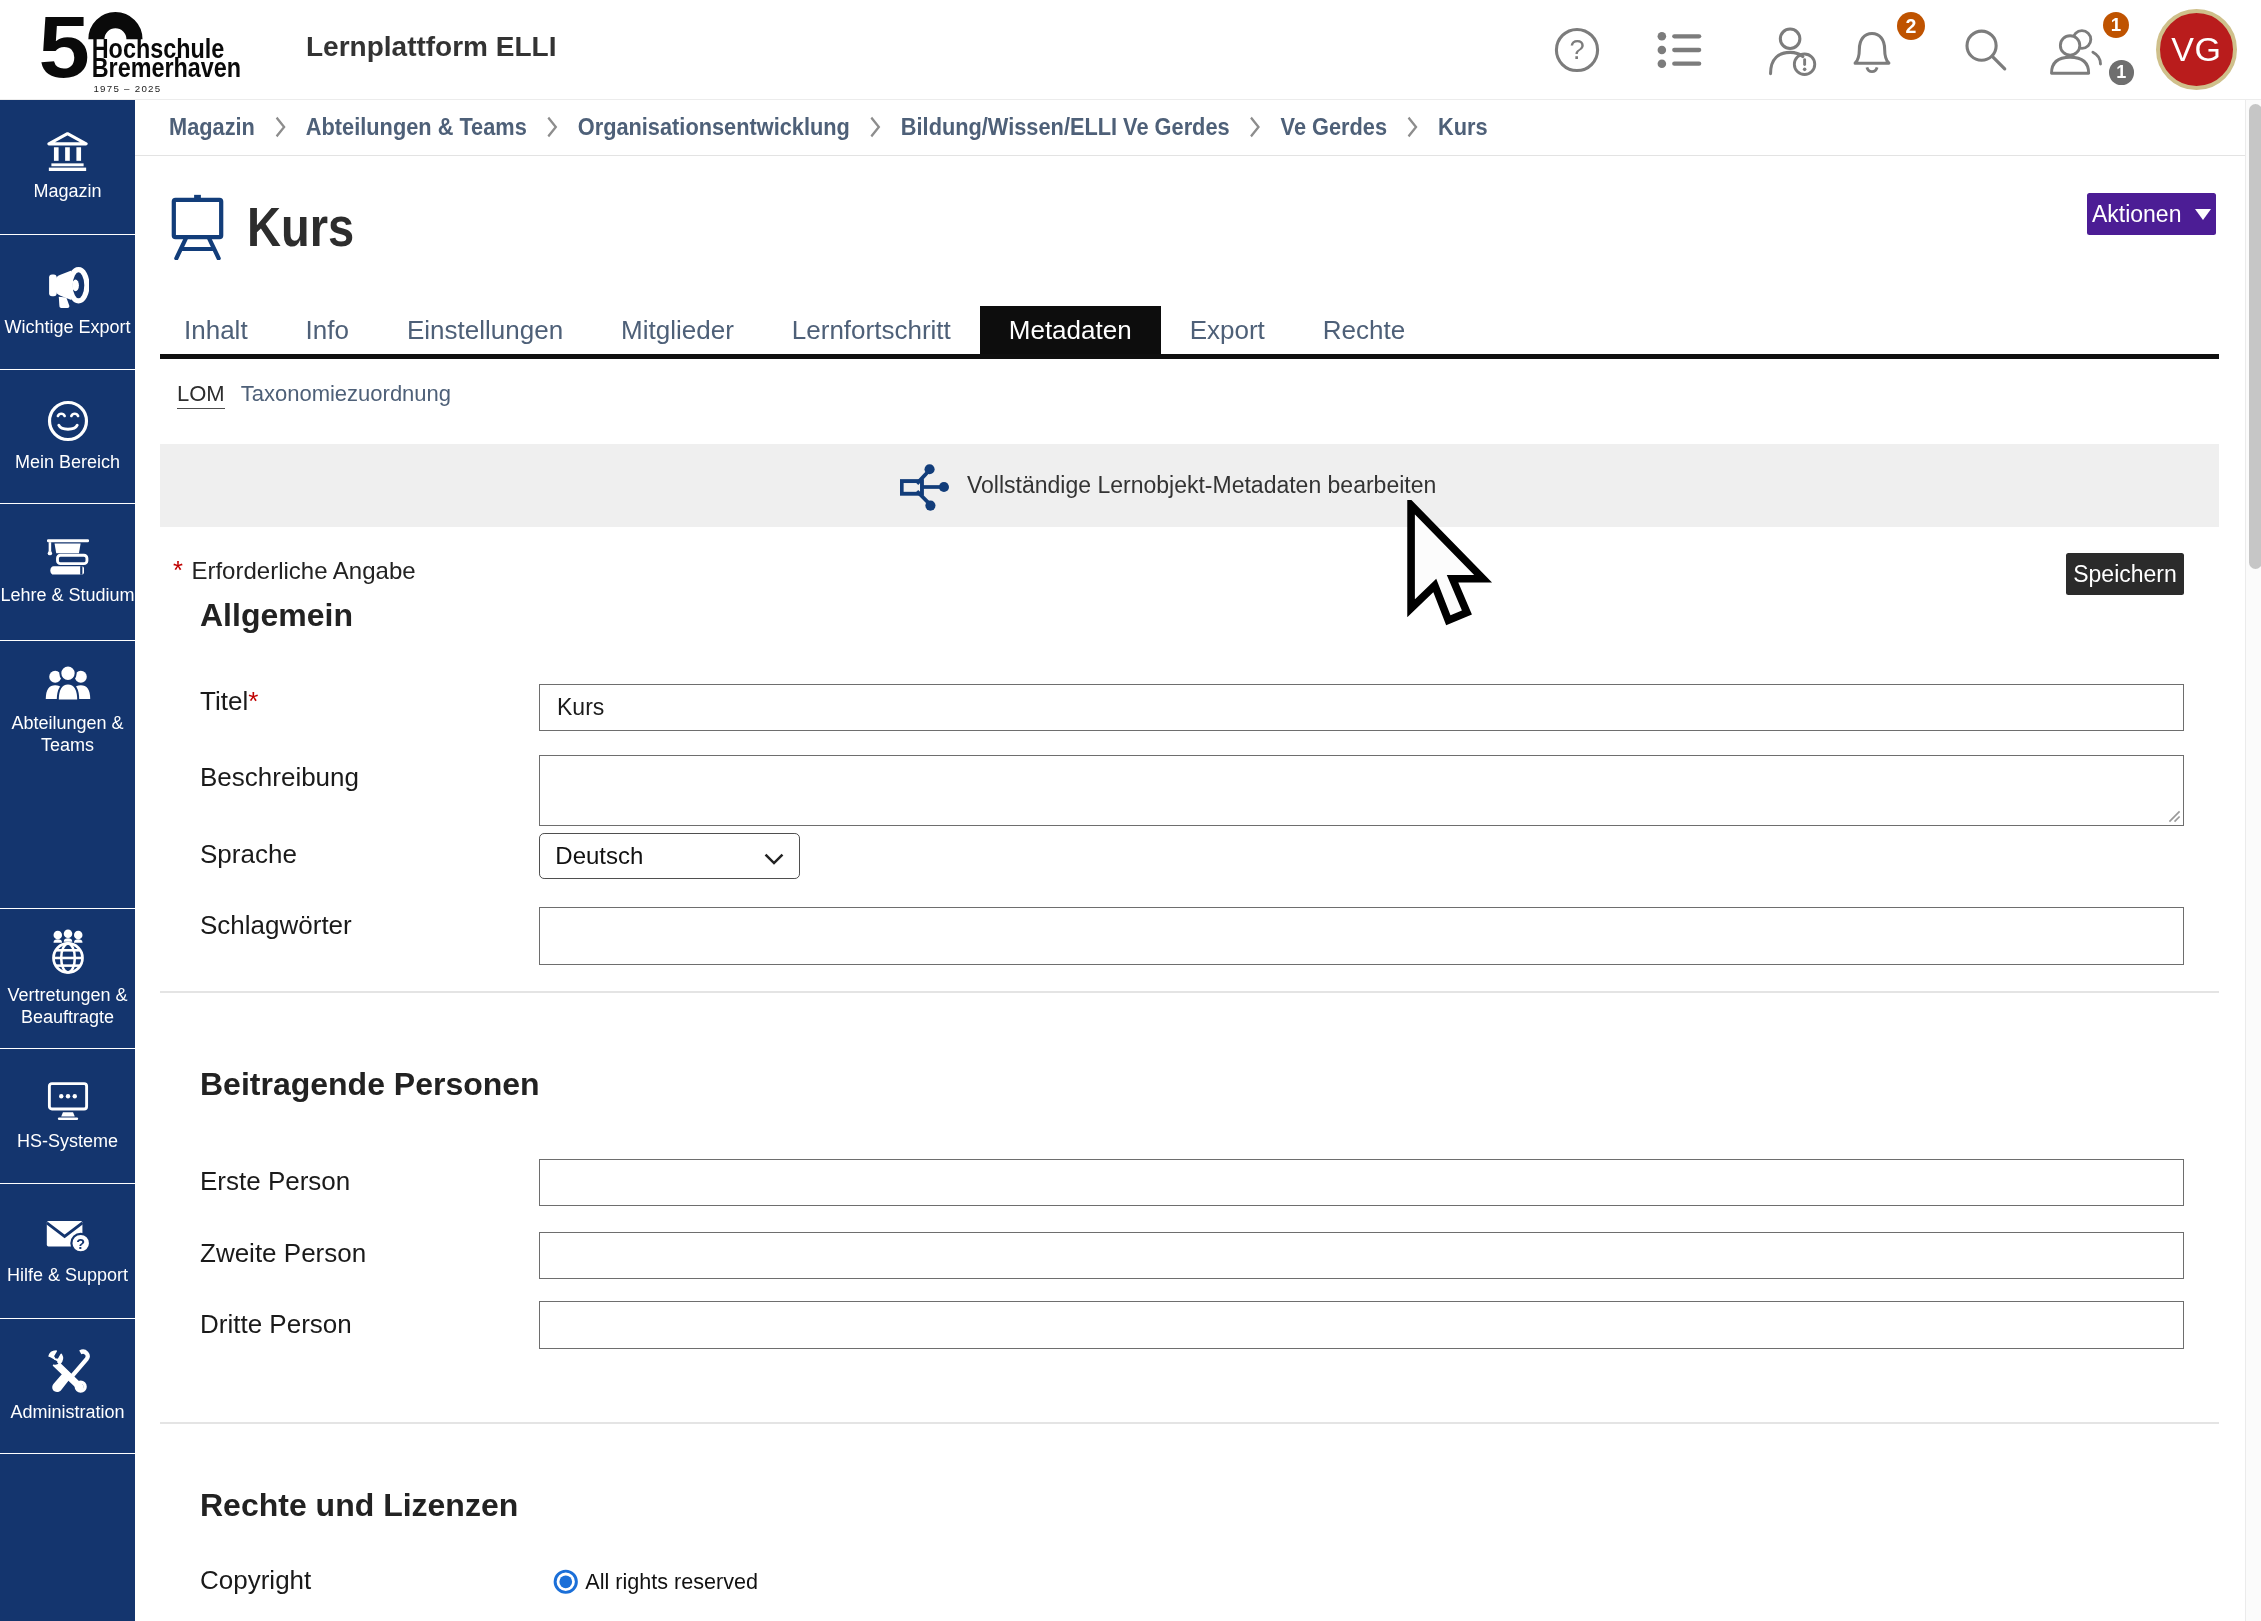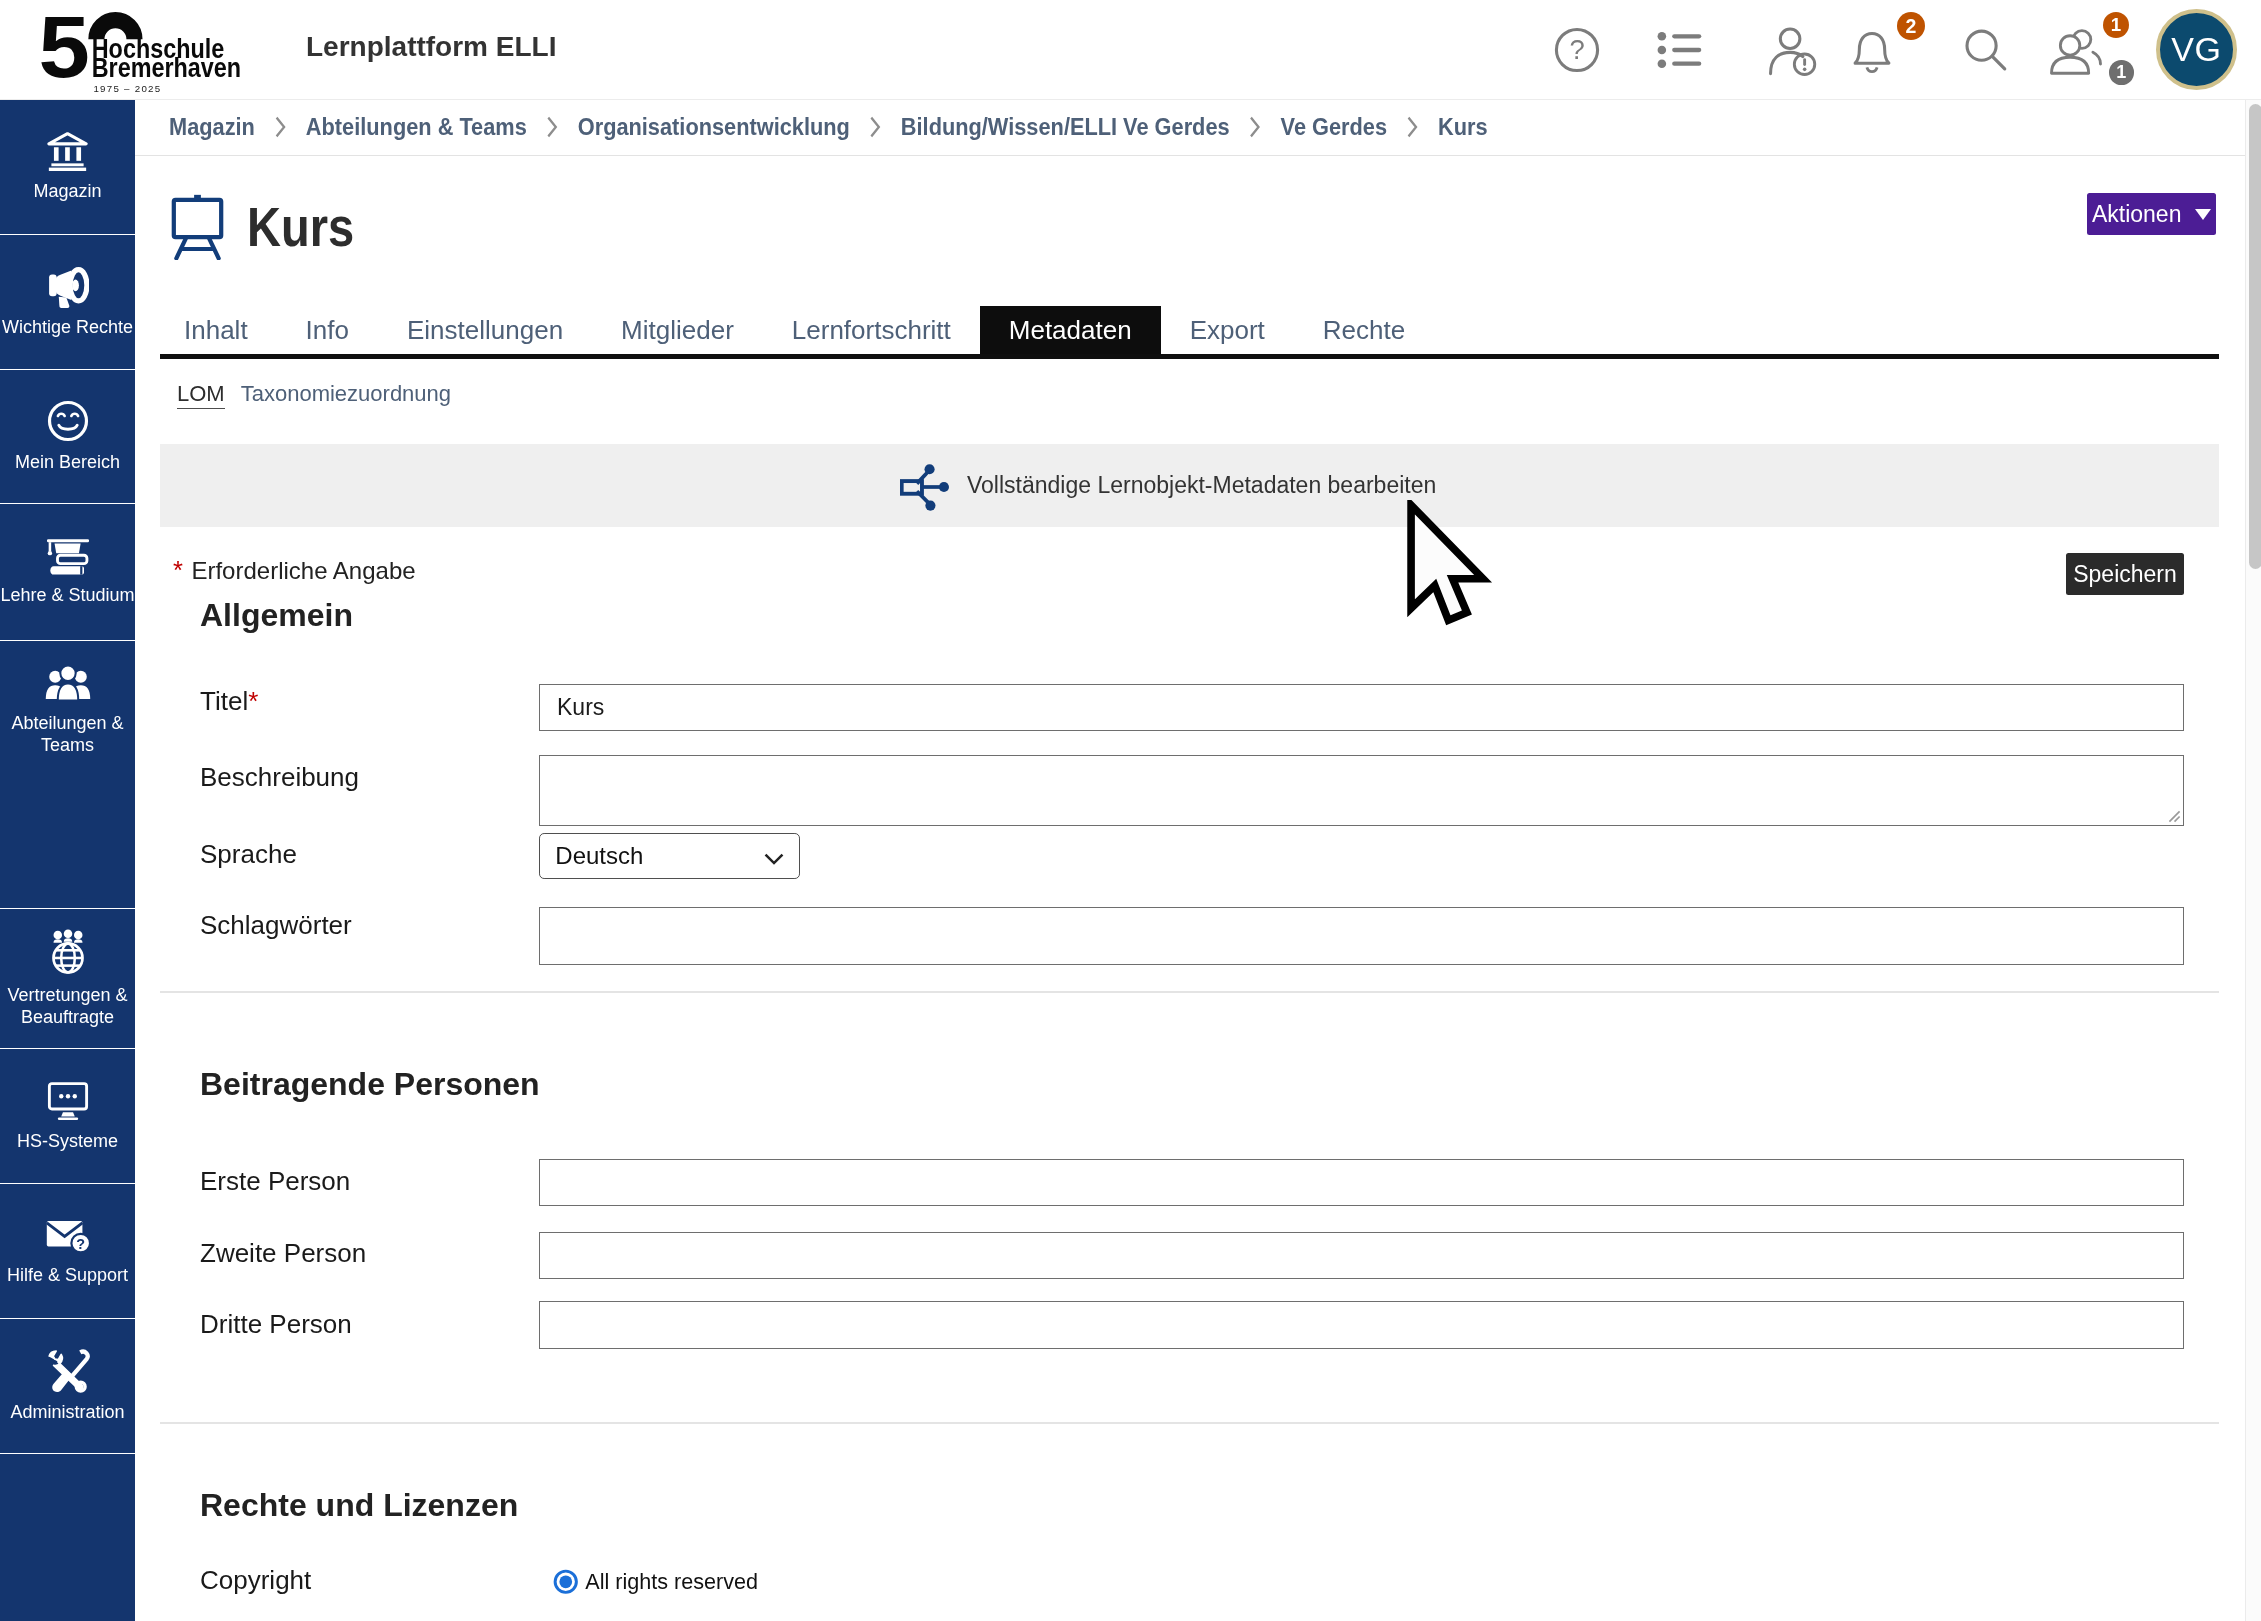--- a/index.html
+++ b/index.html
@@ -7,21 +7,21 @@
   html,body { width:2261px; height:1621px; overflow:hidden; }
   body { font-family:"Liberation Sans", sans-serif; background:#fff; position:relative; }
   .abs { position:absolute; }
 
   
   #header { position:absolute; left:0; top:0; width:2261px; height:100px; background:#fff; border-bottom:1.7px solid #ececec; z-index:5; }
   #apptitle { position:absolute; left:306px; top:31px; font-size:28px; font-weight:bold; color:#333; letter-spacing:0; }
   .hicon { position:absolute; top:25.5px; }
   .badge { position:absolute; border-radius:50%; color:#fff; text-align:center; font-weight:bold; }
   #avatar { position:absolute; left:2156px; top:9.3px; width:81px; height:81px; border-radius:50%;
-            background:#0c4a6e; border:4.2px solid #cfc08b; color:#fff; font-size:34px;
+            background:#b91c1c; border:4.2px solid #cfc08b; color:#fff; font-size:34px;
             display:flex; align-items:center; justify-content:center; letter-spacing:0.8px;}
 
   
   #sidebar { position:absolute; left:0; top:100px; width:135px; height:1521px; background:#14356e; }
   .scell { position:absolute; left:0; width:135px; border-top:1.7px solid #ffffff; color:#fff;
            display:flex; flex-direction:column; align-items:center; justify-content:center; text-align:center; }
   .scell:first-child { border-top:none; }
   .scell .lbl { font-size:18px; line-height:22px; margin-top:8.5px; white-space:nowrap; }
   .scell svg { display:block; }
 
@@ -145,21 +145,21 @@
   </div>
 
   <div class="scell" style="top:134px; height:135px;">
     <svg width="42" height="42" viewBox="0 0 50 50">
       <path d="M 29 5.5 L 16 10.5 C 12 12 10 14.5 10 18.2 L 10 27.8 C 10 31.5 12 34 16 35.5 L 29 40.5 Z" fill="#fff"></path>
       <rect x="2.5" y="10" width="9" height="26" rx="3.5" fill="#fff"></rect>
       <ellipse cx="37.5" cy="23" rx="10" ry="18.6" fill="none" stroke="#fff" stroke-width="6.2"></ellipse>
       <ellipse cx="34" cy="23" rx="4" ry="7" fill="#fff"></ellipse>
       <path d="M 14 36.5 L 23 37.5 L 26.5 47 C 27 48.5 26 50 24.5 50 L 17 50 C 15.8 50 15 49.3 14.8 48 Z" fill="#fff"></path>
     </svg>
-    <div class="lbl">Wichtige Rechte</div>
+    <div class="lbl">Wichtige Export</div>
   </div>
 
   <div class="scell" style="top:269px; height:134px;">
     <svg width="42" height="42" viewBox="0 0 50 50">
       <circle cx="25" cy="25" r="22" fill="none" stroke="#fff" stroke-width="3.8"></circle>
       <path d="M 13 19 C 14.5 15.5 19.5 15.5 21 19" fill="none" stroke="#fff" stroke-width="3.2" stroke-linecap="round"></path>
       <path d="M 29 19 C 30.5 15.5 35.5 15.5 37 19" fill="none" stroke="#fff" stroke-width="3.2" stroke-linecap="round"></path>
       <path d="M 14 30 C 17 36.5 33 36.5 36 30" fill="none" stroke="#fff" stroke-width="3.4" stroke-linecap="round"></path>
     </svg>
     <div class="lbl">Mein Bereich</div>

